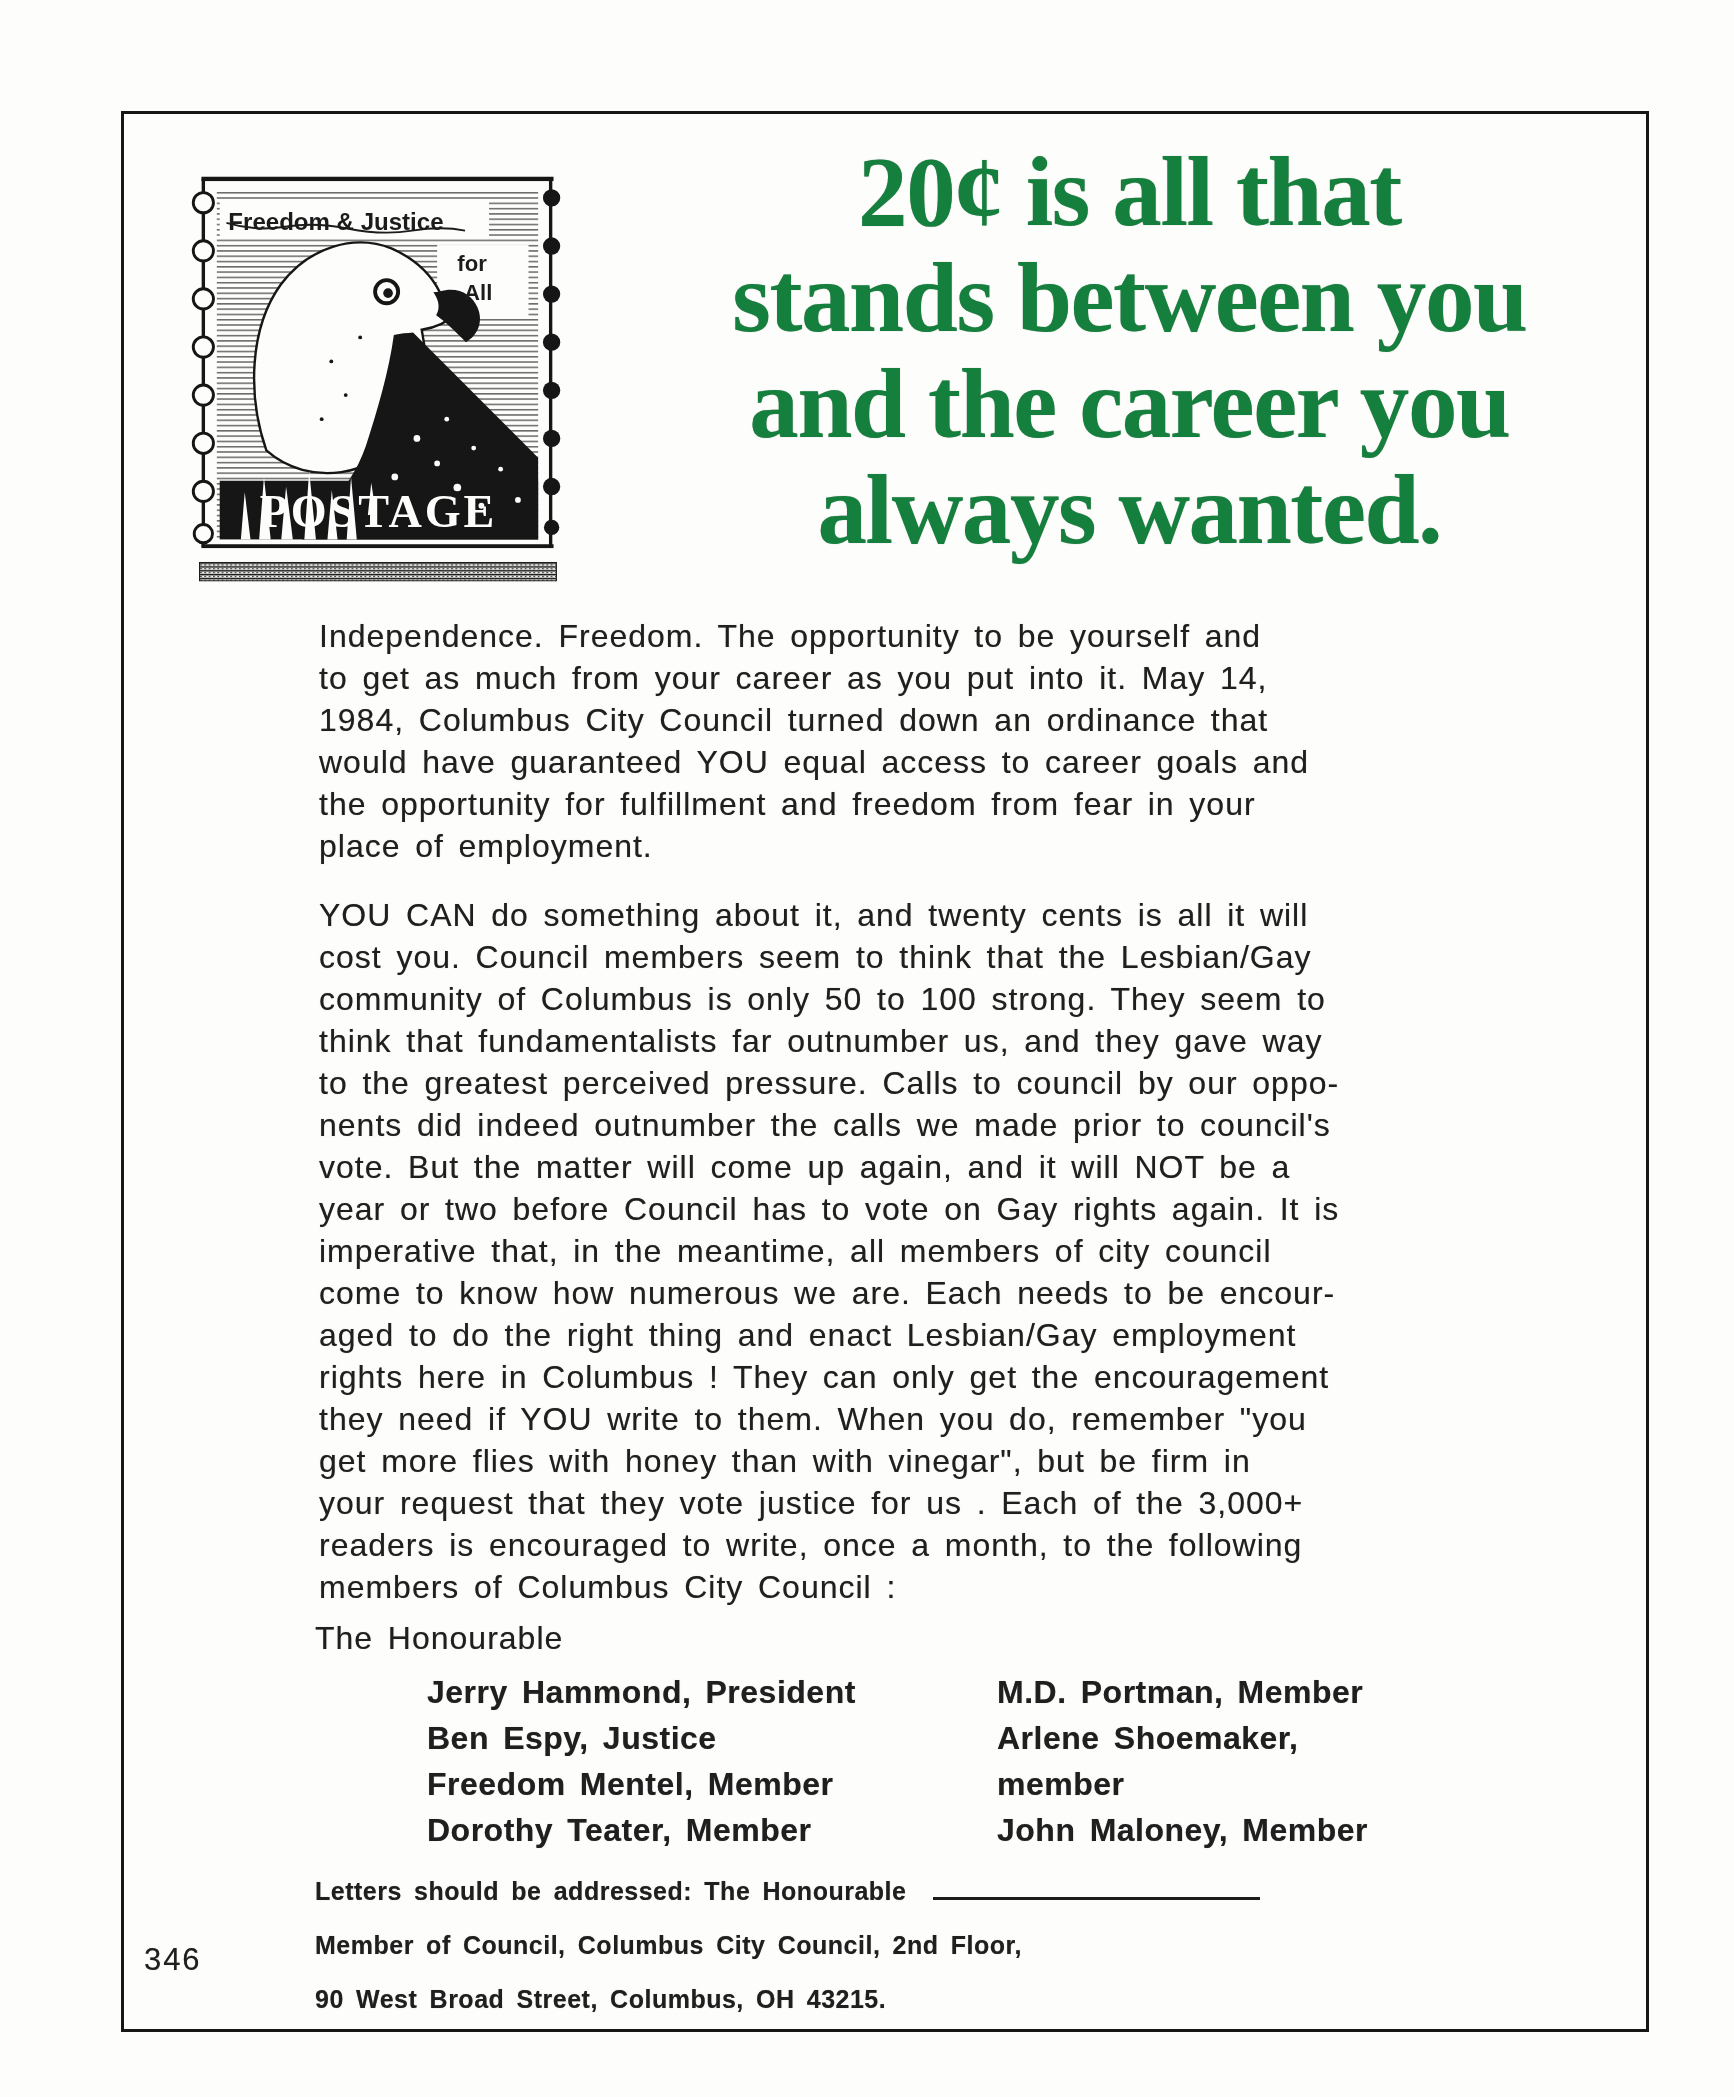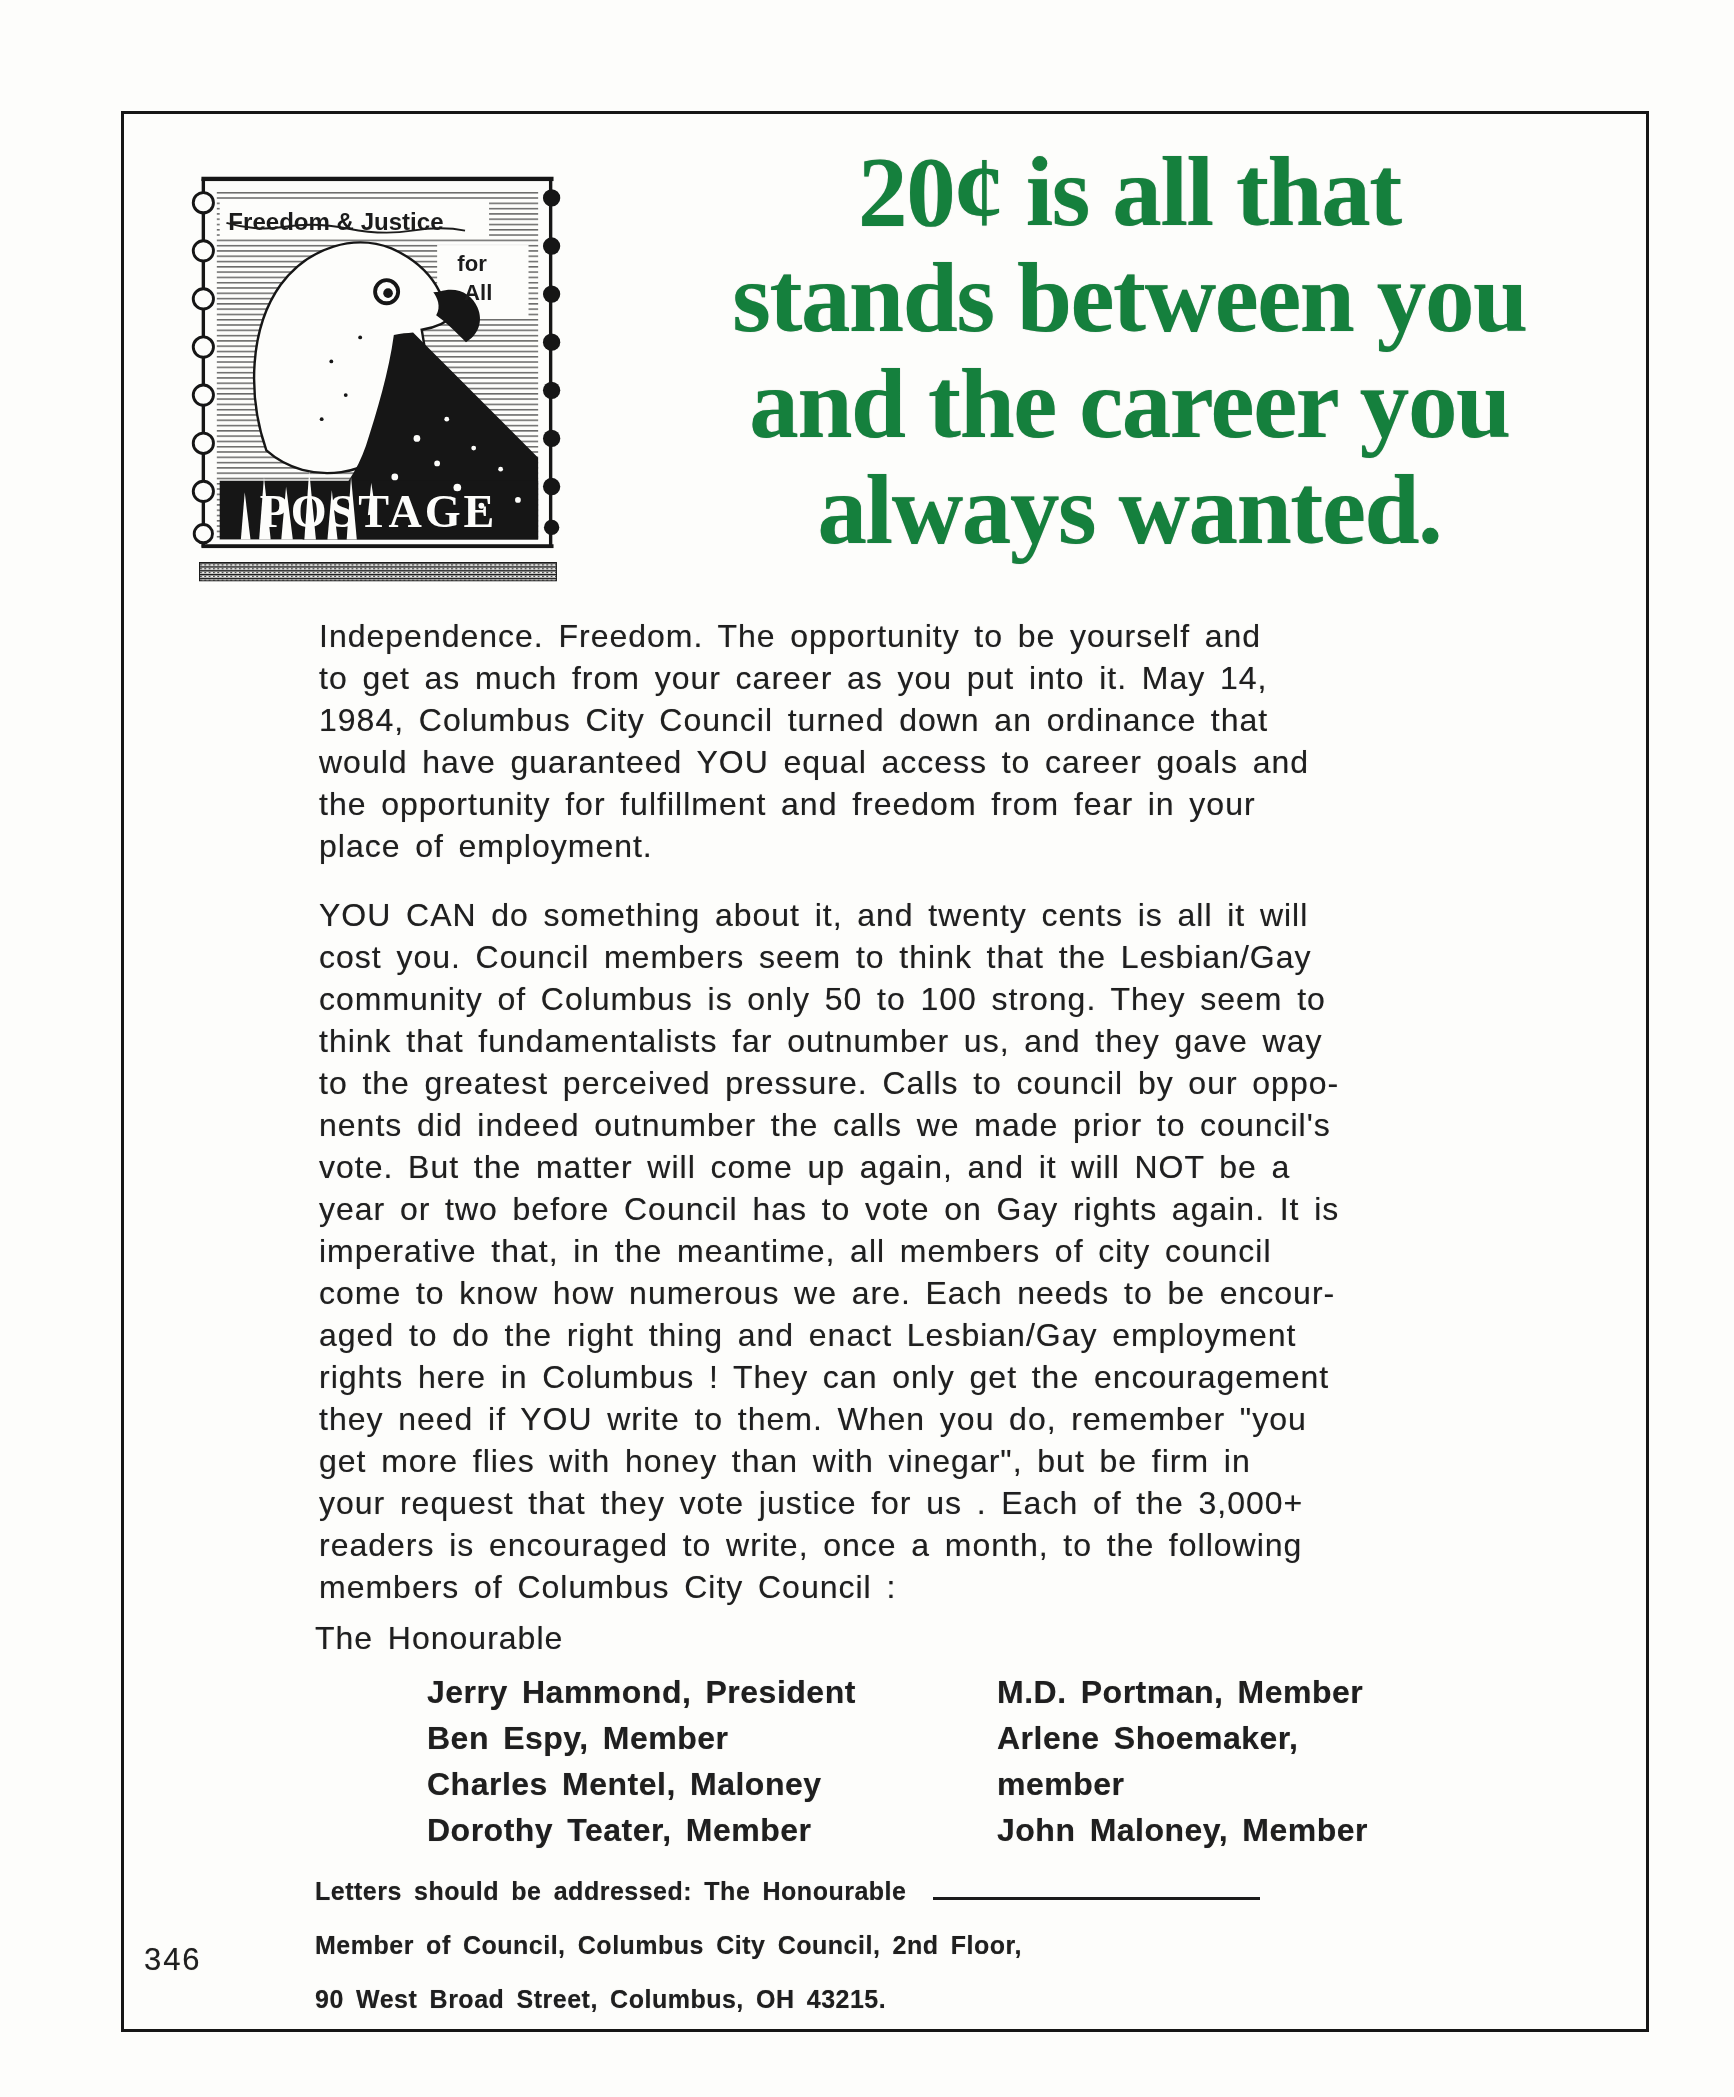--- a/index.html
+++ b/index.html
@@ -211,22 +211,22 @@
 they need if YOU write to them. When you do, remember "you
 get more flies with honey than with vinegar", but be firm in
 your request that they vote justice for us . Each of the 3,000+
 readers is encouraged to write, once a month, to the following
 members of Columbus City Council :</p>
     <p class="salutation">The Honourable</p>
 
     <div class="council">
       <div class="col col-left">
         <div>Jerry Hammond, President</div>
-        <div>Ben Espy, Member</div>
-        <div>Charles Mentel, Maloney</div>
+        <div>Ben Espy, Justice</div>
+        <div>Freedom Mentel, Member</div>
         <div>Dorothy Teater, Member</div>
       </div>
       <div class="col col-right">
         <div>M.D. Portman, Member</div>
         <div>Arlene Shoemaker, member</div>
         <div>John Maloney, Member</div>
       </div>
     </div>
 
     <div class="footer">

